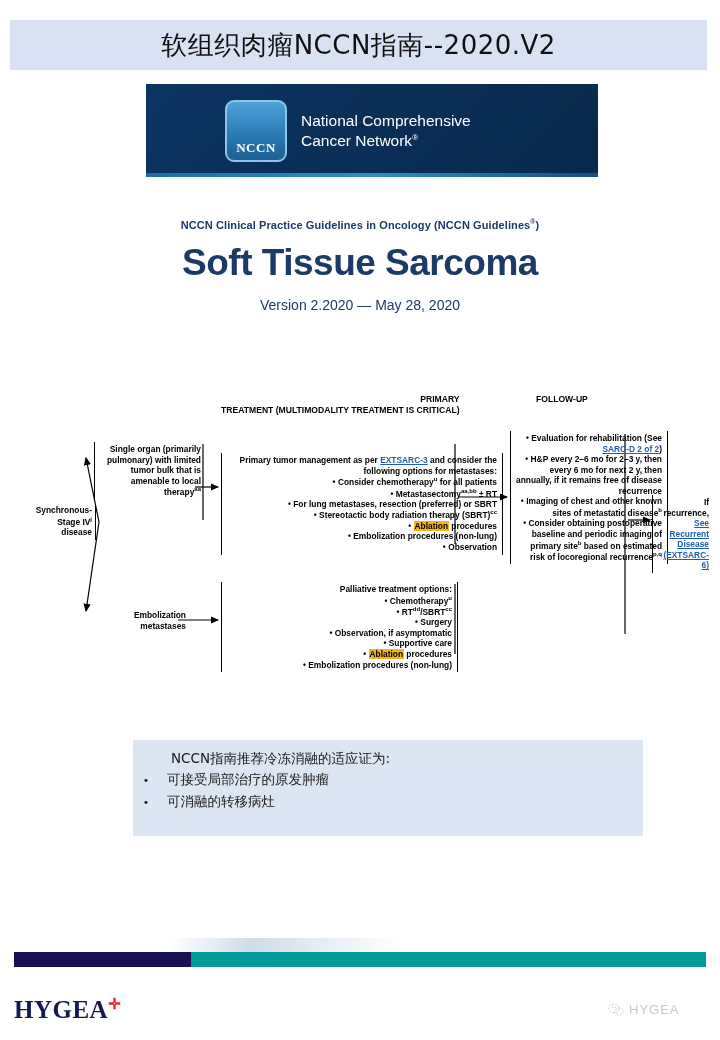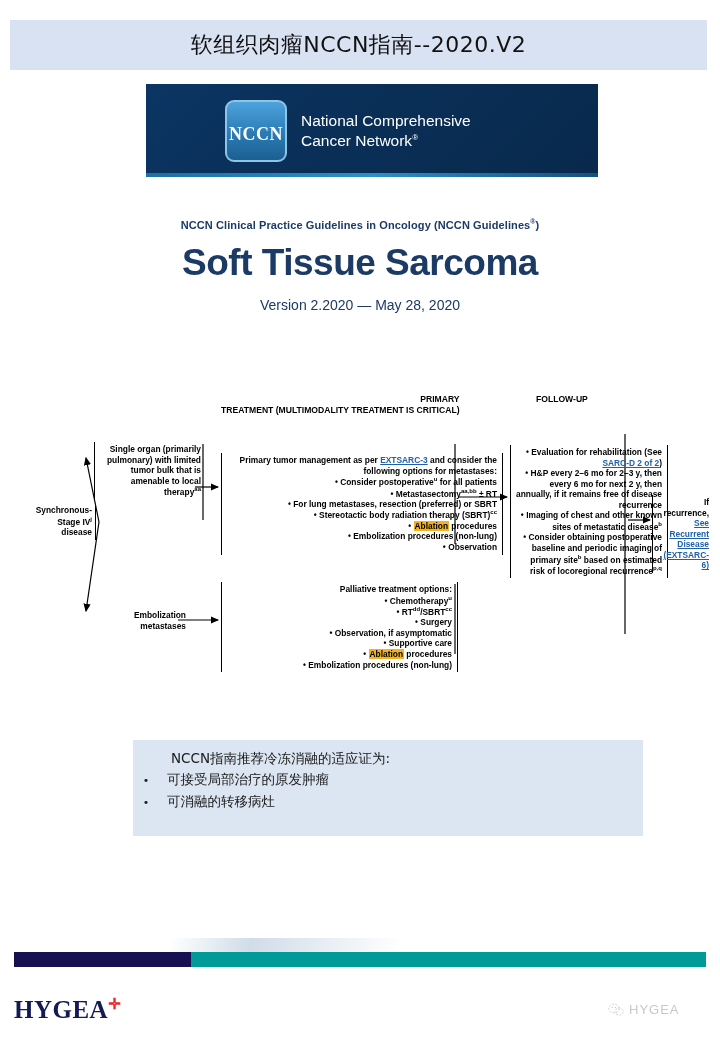--- a/index.html
+++ b/index.html
@@ -9,21 +9,21 @@
     position:relative;overflow:hidden;
   }
   .page{position:relative;width:720px;height:1040px;}
 
   
   .title-bar{
     position:absolute;left:10px;top:20px;width:697px;height:50px;
     background:#d9e2f3;display:flex;align-items:center;justify-content:center;
   }
   .title-bar .title-text{
-    font-size:22px;color:#111111;letter-spacing:0.5px;
+    font-size:26px;color:#111111;letter-spacing:0.5px;
     font-family:"DejaVu Sans","Liberation Sans",sans-serif;
   }
 
   
   .nccn-banner{
     position:absolute;left:146px;top:84px;width:452px;height:93px;
     background:linear-gradient(135deg,#0b3563 0%,#0a2f57 45%,#08294c 100%);
     display:flex;align-items:center;
     box-sizing:border-box;
   }
@@ -33,22 +33,22 @@
   }
   .nccn-logo-box{
     margin-left:79px;width:62px;height:62px;border-radius:9px;
     background:linear-gradient(180deg,#4ea3dc 0%,#2a7bb5 55%,#1d5f91 100%);
     border:2px solid #8ec4e6;
     display:flex;align-items:flex-end;justify-content:center;
     box-sizing:border-box;
   }
   .nccn-logo-box span{
     font-family:"Liberation Serif","DejaVu Serif",serif;
-    font-weight:bold;font-size:18px;color:#ffffff;letter-spacing:.5px;
-    margin-bottom:15px;
+    font-weight:bold;font-size:13px;color:#ffffff;letter-spacing:.5px;
+    margin-bottom:4px;
   }
   .nccn-banner-text{
     margin-left:14px;color:#ffffff;font-size:15.5px;line-height:1.26;
     font-family:"Liberation Sans","DejaVu Sans",sans-serif;
   }
   .nccn-banner-text sup{font-size:8px;vertical-align:super;}
 
   
   .doc-head{position:absolute;left:0;top:218px;width:720px;text-align:center;}
   .doc-head .kicker{
@@ -77,21 +77,21 @@
   .b-synch{left:14px;top:113px;width:78px;}
   .b-synch-brk{position:absolute;left:95px;top:112px;width:0;height:36px;
                border-left:1.3px solid #000;}
 
   .b-single{left:94px;top:50px;width:112px;border-left:1.3px solid #000;
             border-right:0;padding-left:4px;}
   .b-dissem{left:94px;top:218px;width:92px;}
 
   .b-primary{left:221px;top:61px;width:282px;}
   .b-palliative{left:221px;top:190px;width:237px;}
-  .b-followup{left:510px;top:53px;width:158px;}
+  .b-followup{left:510px;top:39px;width:158px;}
   .b-recur{left:652px;top:103px;width:62px;border-left:1.3px solid #000;border-right:0;}
 
   .lnk{color:#1f5fa9;text-decoration:underline;}
   .hl{background:#f3b31c;padding:0 1px;}
   sup{font-size:6px;}
 
   
   .flow-svg{position:absolute;left:0;top:0;width:720px;height:290px;}
 
   
@@ -189,21 +189,21 @@
 
     <div class="nodebox b-single">
       <span>Single organ (primarily pulmonary) with limited tumor bulk that is amenable to local therapy</span><sup>aa</sup>
     </div>
 
     <div class="plainbox b-dissem">Embolization metastases</div>
 
     <div class="nodebox b-primary">
       <div><span>Primary tumor management as per </span><a class="lnk" href="#">EXTSARC-3</a><span> and consider the following options for metastases:</span></div>
       <div>
-        <div>• <span>Consider postoperative</span><sup>u</sup><span> for all patients</span></div>
+        <div>• <span>Consider chemotherapy</span><sup>u</sup><span> for all patients</span></div>
         <div>• <span>Metastasectomy</span><sup>aa,bb</sup><span> ± RT</span></div>
         <div>• <span>For lung metastases, resection (preferred) or SBRT</span></div>
         <div>• <span>Stereotactic body radiation therapy (SBRT)</span><sup>cc</sup></div>
         <div>• <span class="hl">Ablation</span><span> procedures</span></div>
         <div>• <span>Embolization procedures (non-lung)</span></div>
         <div>• <span>Observation</span></div>
       </div>
     </div>
 
     <div class="nodebox b-palliative">

